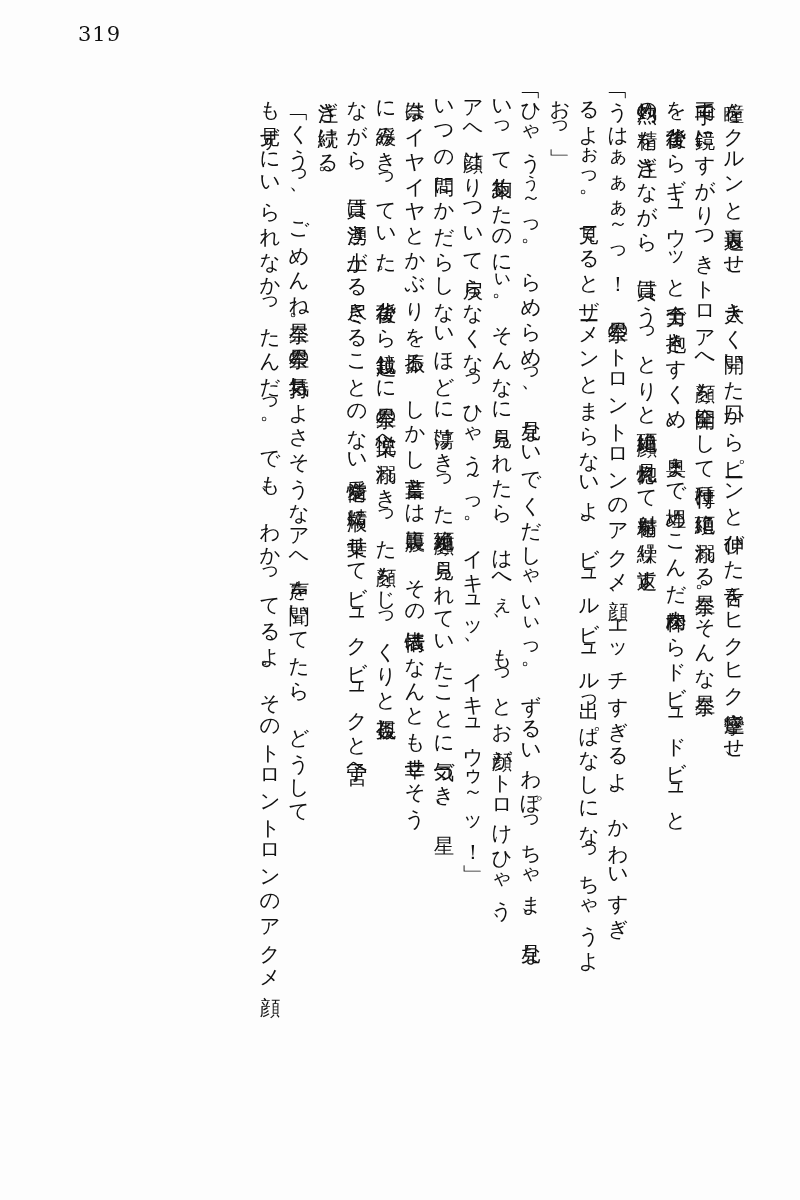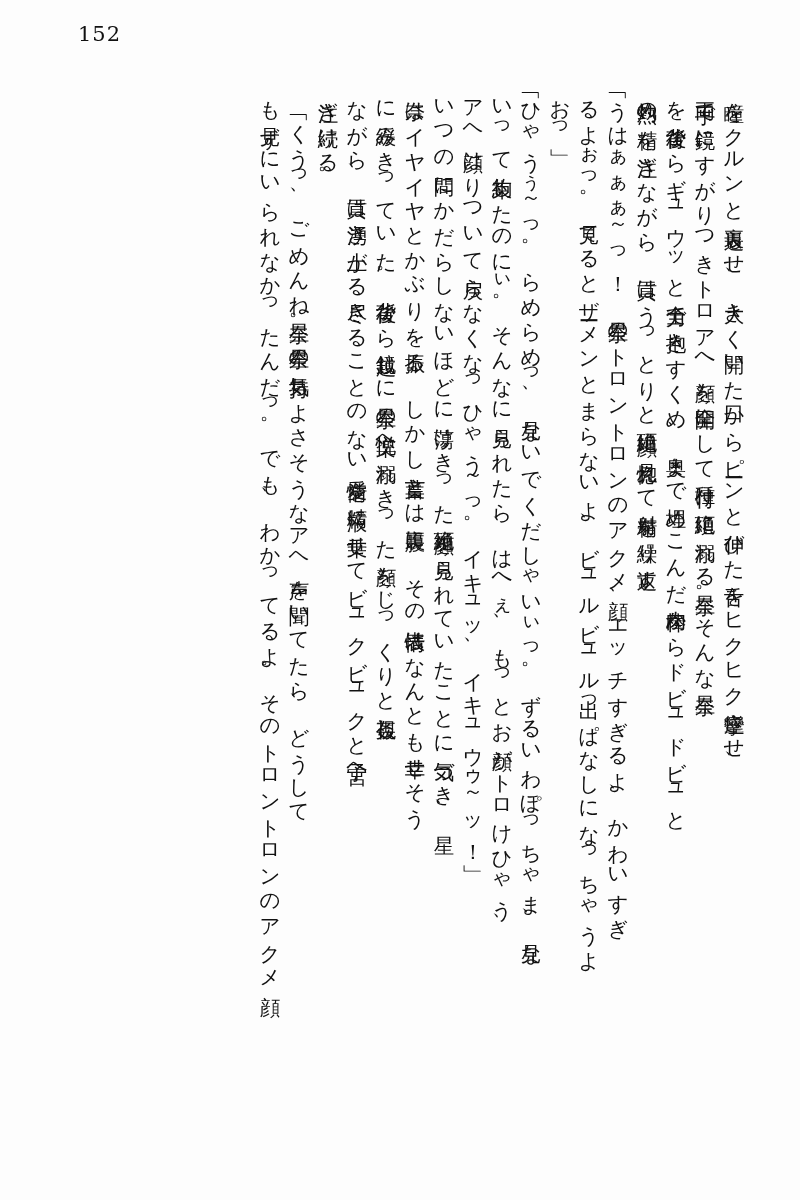--- a/index.html
+++ b/index.html
@@ -67,21 +67,21 @@
 
   
   .tcol.indent-1 { padding-top: 0px; }
   .tcol.indent-2 { padding-top: 22px; }
 </style>
 </head>
 <body>
 
 <div id="page">
 
-  <div id="page-number">152</div>
+  <div id="page-number">319</div>
 
   <div id="body-text">
     <div class="tcol">瞳をクルンと裏返らせ、大きく開いた口からピーンと伸びた舌をヒクヒク痙攣させ、</div>
     <div class="tcol">両手で鏡にすがりつきトロアへ顔を全開にして種付け絶頂に溺れる星奈。そんな星奈</div>
     <div class="tcol">を背後からギュウッと全力で抱きすくめ、奥まで埋めこんだ肉棒からドビュドビュと</div>
     <div class="tcol">灼熱の精を注ぎながら、貢はうっとりと絶頂顔に見惚れて射精を繰り返す。</div>
     <div class="tcol">「うはぁぁぁ～っ！　星奈のトロントロンのアクメ顔、エッチすぎるよ、かわいすぎ</div>
     <div class="tcol">るよぉっ。見てるとザーメンとまらないよ、ビュルビュル出っぱなしになっちゃうよ</div>
     <div class="tcol">おっ」</div>
     <div class="tcol indent-1">「ひゃうぅ～っ。らめらめっ、見ないでくだしゃいぃっ。ずるいわぽっちゃま、見な</div>

